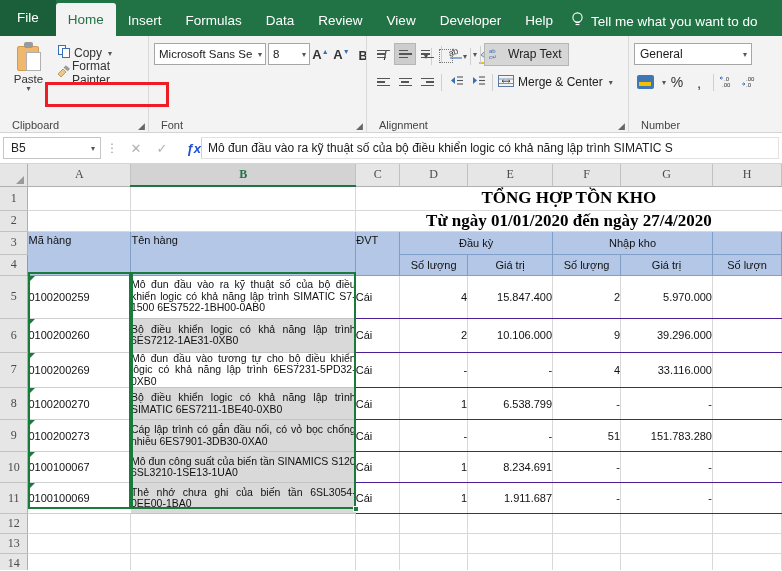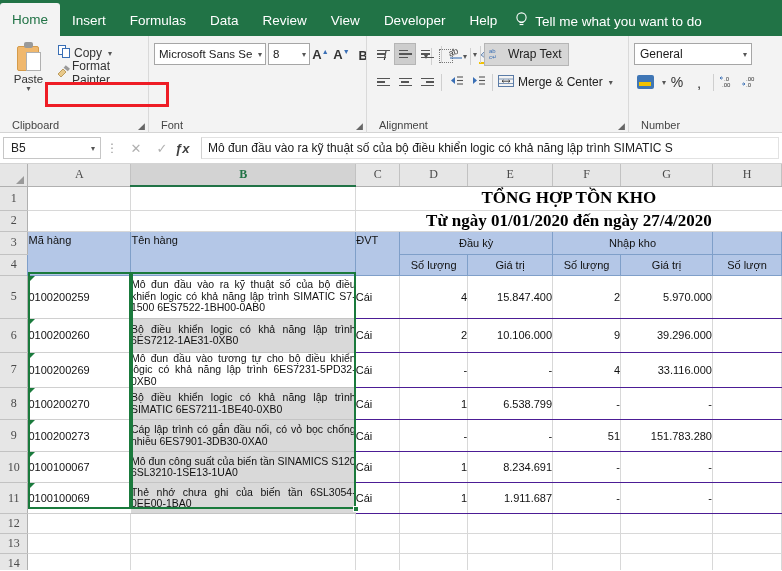--- a/index.html
+++ b/index.html
@@ -192,21 +192,21 @@
     border-bottom:1px solid #d4d4d4; padding: 0 3px;
   }
   .namebox {
     width: 98px;height:22px;border:1px solid #c6c6c6;background:#fff;
     display:flex;align-items:center;padding-left:7px;font-size:12px;color:#222;
   }
   .namebox .cr { margin-left:auto;font-size:8px;color:#555;padding-right:5px;}
   .fb-dots { width:22px;text-align:center;color:#9a9a9a;font-size:12px;}
   .fb-btns { display:flex;align-items:center;}
   .fb-btn { width:26px;text-align:center;color:#b0b0b0;font-size:13px;}
-  .fb-fx { width:26px;text-align:left;color:#404040;font-size:13px;font-style:italic;}
+  .fb-fx { width:26px;text-align:right;color:#1d4ed8;font-size:13px;font-style:italic;}
   .fb-input {
     flex:1;height:22px;border:1px solid #e2e2e2;border-left:1px solid #d0d0d0;
     background:#fff;display:flex;align-items:center;padding-left:6px;
     font-size:12px;color:#1a1a1a;overflow:hidden;white-space:nowrap;
   }
 
   
   .gridwrap { position: relative; width:782px; height:406px; overflow:hidden; background:#fff;}
   table.grid { border-collapse: collapse; table-layout: fixed; }
   table.grid td, table.grid th { padding:0; margin:0; }
@@ -292,20 +292,21 @@
   }
   .selhandle {
     position:absolute; width:6px; height:6px; background:#1a7a3c;
     border:1px solid #fff; z-index:8; pointer-events:none;
   }
 </style>
 </head>
 <body>
 
 <div class="tabbar">
+  <div class="tab-file">File</div>
   <div class="tab active">Home</div>
   <div class="tab">Insert</div>
   <div class="tab">Formulas</div>
   <div class="tab">Data</div>
   <div class="tab">Review</div>
   <div class="tab">View</div>
   <div class="tab">Developer</div>
   <div class="tab">Help</div>
   <div class="tellme">
     <span class="bulb">

